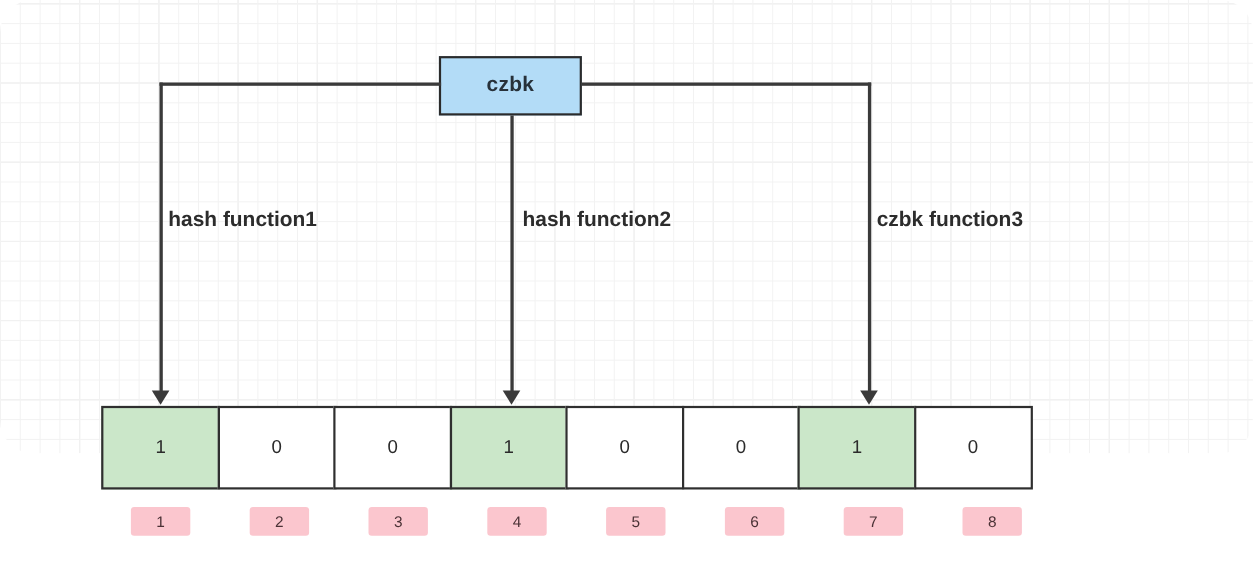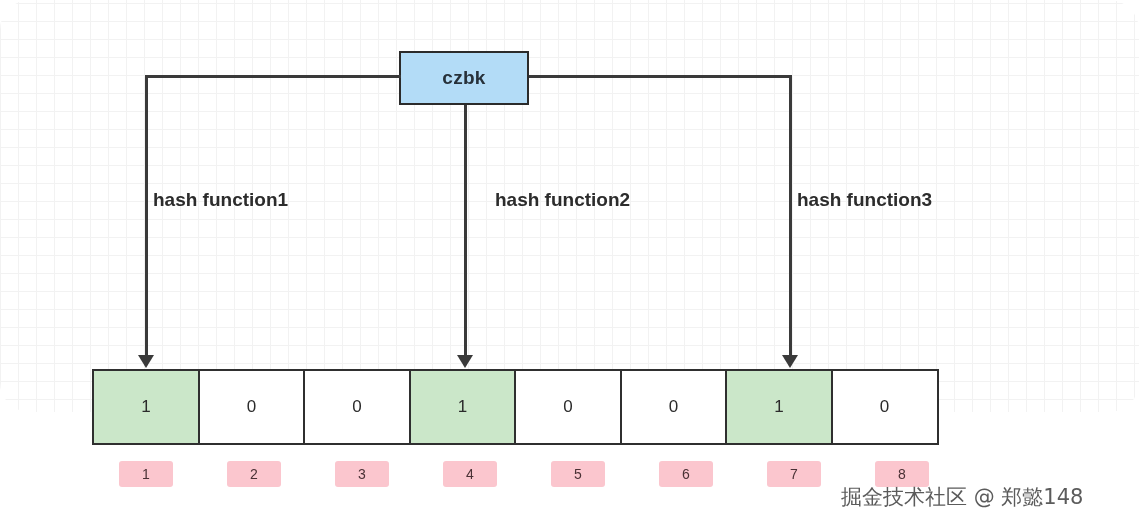--- a/index.html
+++ b/index.html
@@ -146,26 +146,26 @@
     <span>czbk</span>
   </div>
 
   <div class="ln ln-h" style="left:145px; top:75px; width:256px;"></div>
   <div class="ln ln-v" style="left:145px; top:75px; height:281px;"></div>
   <div class="arrowhead" style="left:138px; top:355px;"></div>
   <div class="edge-label" style="left:153px; top:189px;">hash function1</div>
 
   <div class="ln ln-v" style="left:464px; top:105px; height:251px;"></div>
   <div class="arrowhead" style="left:457px; top:355px;"></div>
-  <div class="edge-label" style="left:495px; top:189px;">hash function2</div>
+  <div class="edge-label" style="left:475px; top:189px;">hash function2</div>
 
   <div class="ln ln-h" style="left:529px; top:75px; width:263px;"></div>
   <div class="ln ln-v" style="left:789px; top:75px; height:281px;"></div>
   <div class="arrowhead" style="left:782px; top:355px;"></div>
-  <div class="edge-label" style="left:797px; top:189px;">hash function3</div>
+  <div class="edge-label" style="left:797px; top:189px;">czbk function3</div>
 
   <div class="bit-array">
       <div class="bit-cell on">1</div>
       <div class="bit-cell">0</div>
       <div class="bit-cell">0</div>
       <div class="bit-cell on">1</div>
       <div class="bit-cell">0</div>
       <div class="bit-cell">0</div>
       <div class="bit-cell on">1</div>
       <div class="bit-cell">0</div>
@@ -191,15 +191,14 @@
         <div class="index-badge">6</div>
       </div>
       <div class="index-slot">
         <div class="index-badge">7</div>
       </div>
       <div class="index-slot">
         <div class="index-badge">8</div>
       </div>
     </div>
 
-  <div class="watermark">掘金技术社区 @ 郑懿148</div>
 
 </div>
 
 </body></html>

